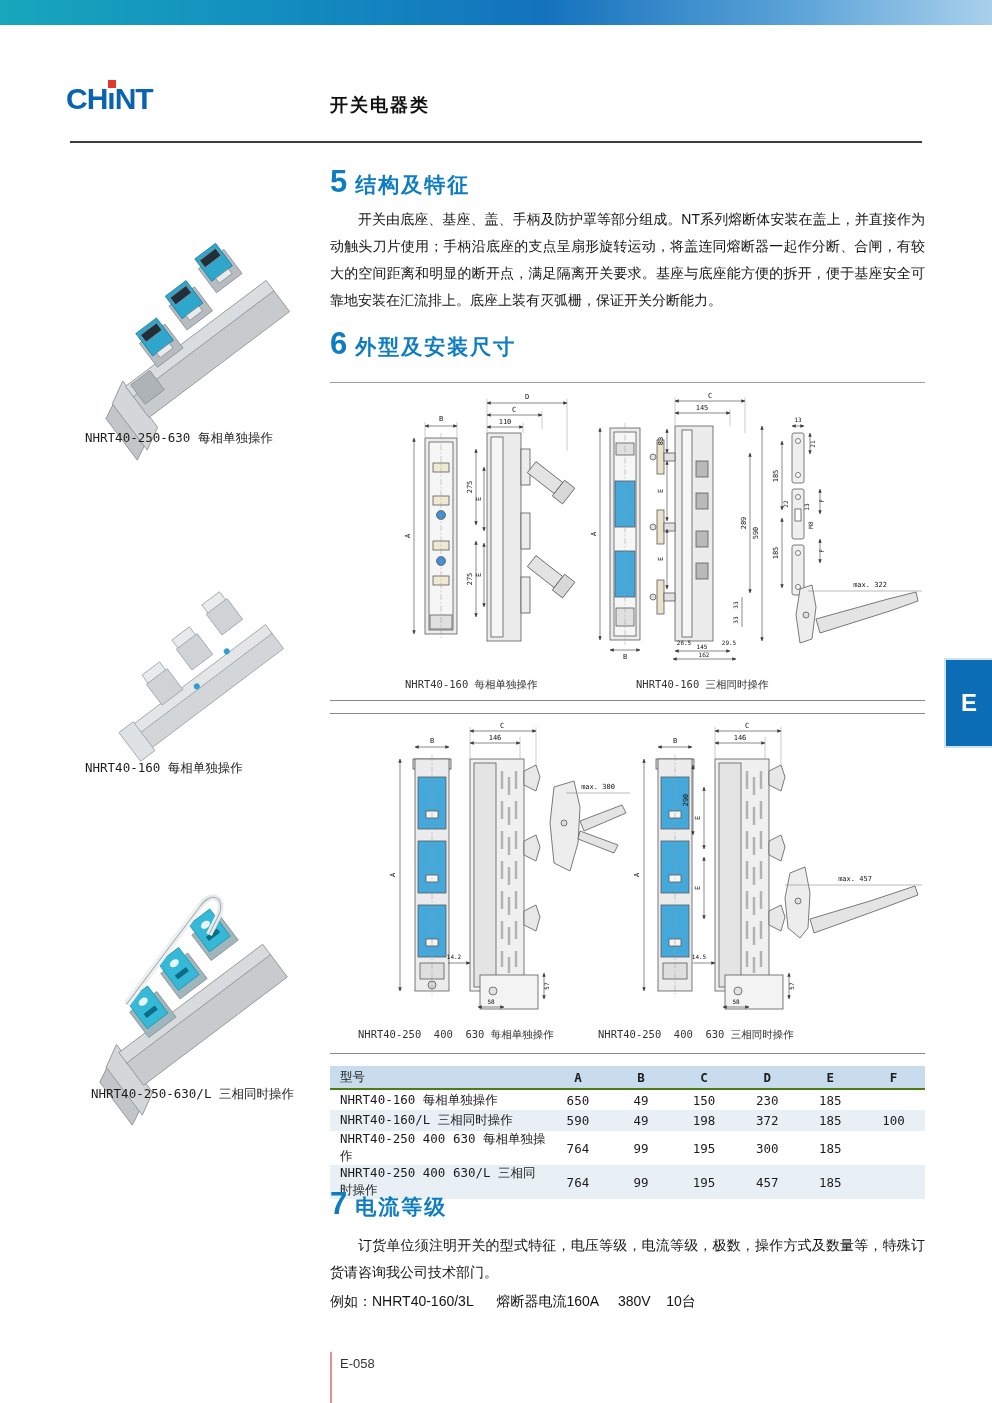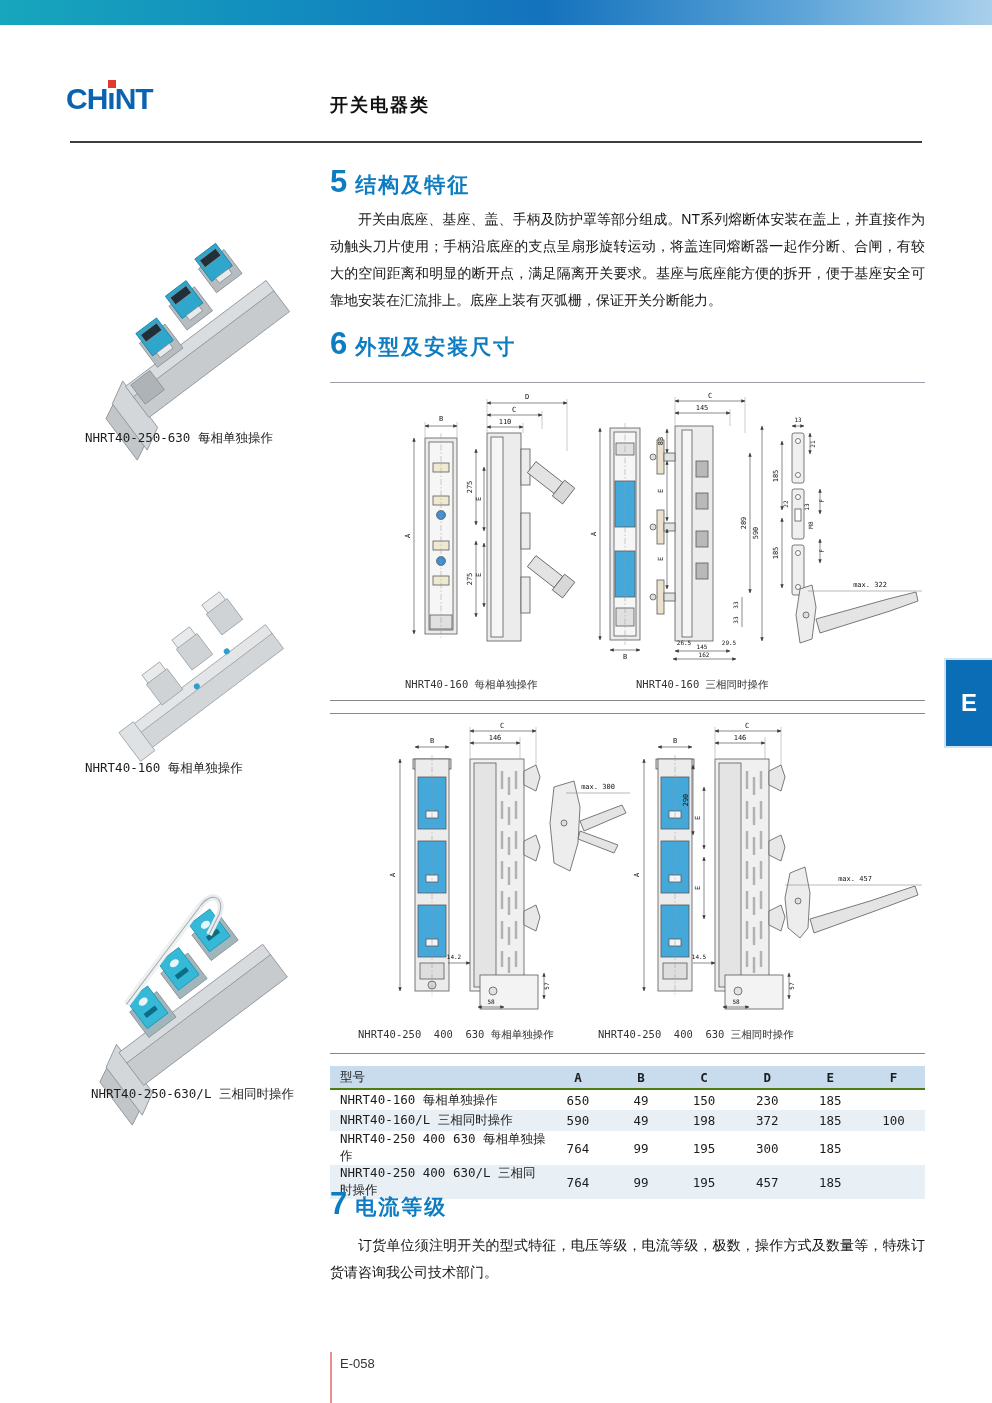--- a/index.html
+++ b/index.html
@@ -506,20 +506,21 @@
         <td></td>
       </tr>
     </tbody>
   </table>
 
   <div class="abs h-sec" style="left:330px;top:1186px;">
     <span class="h-num">7</span>
     <span class="h-txt">电流等级</span>
   </div>
   <div class="abs para" style="left:330px;top:1232px;">订货单位须注明开关的型式特征，电压等级，电流等级，极数，操作方式及数量等，特殊订货请咨询我公司技术部门。</div>
+  <div class="abs example" style="left:330px;top:1288px;">例如：NHRT40-160/3L      熔断器电流160A     380V    10台</div>
 
   <div class="abs sidetab">
     <span>E</span>
   </div>
 
   <div class="abs footer-line"></div>
   <div class="abs pageno">E-058</div>
 
 </div>
 

